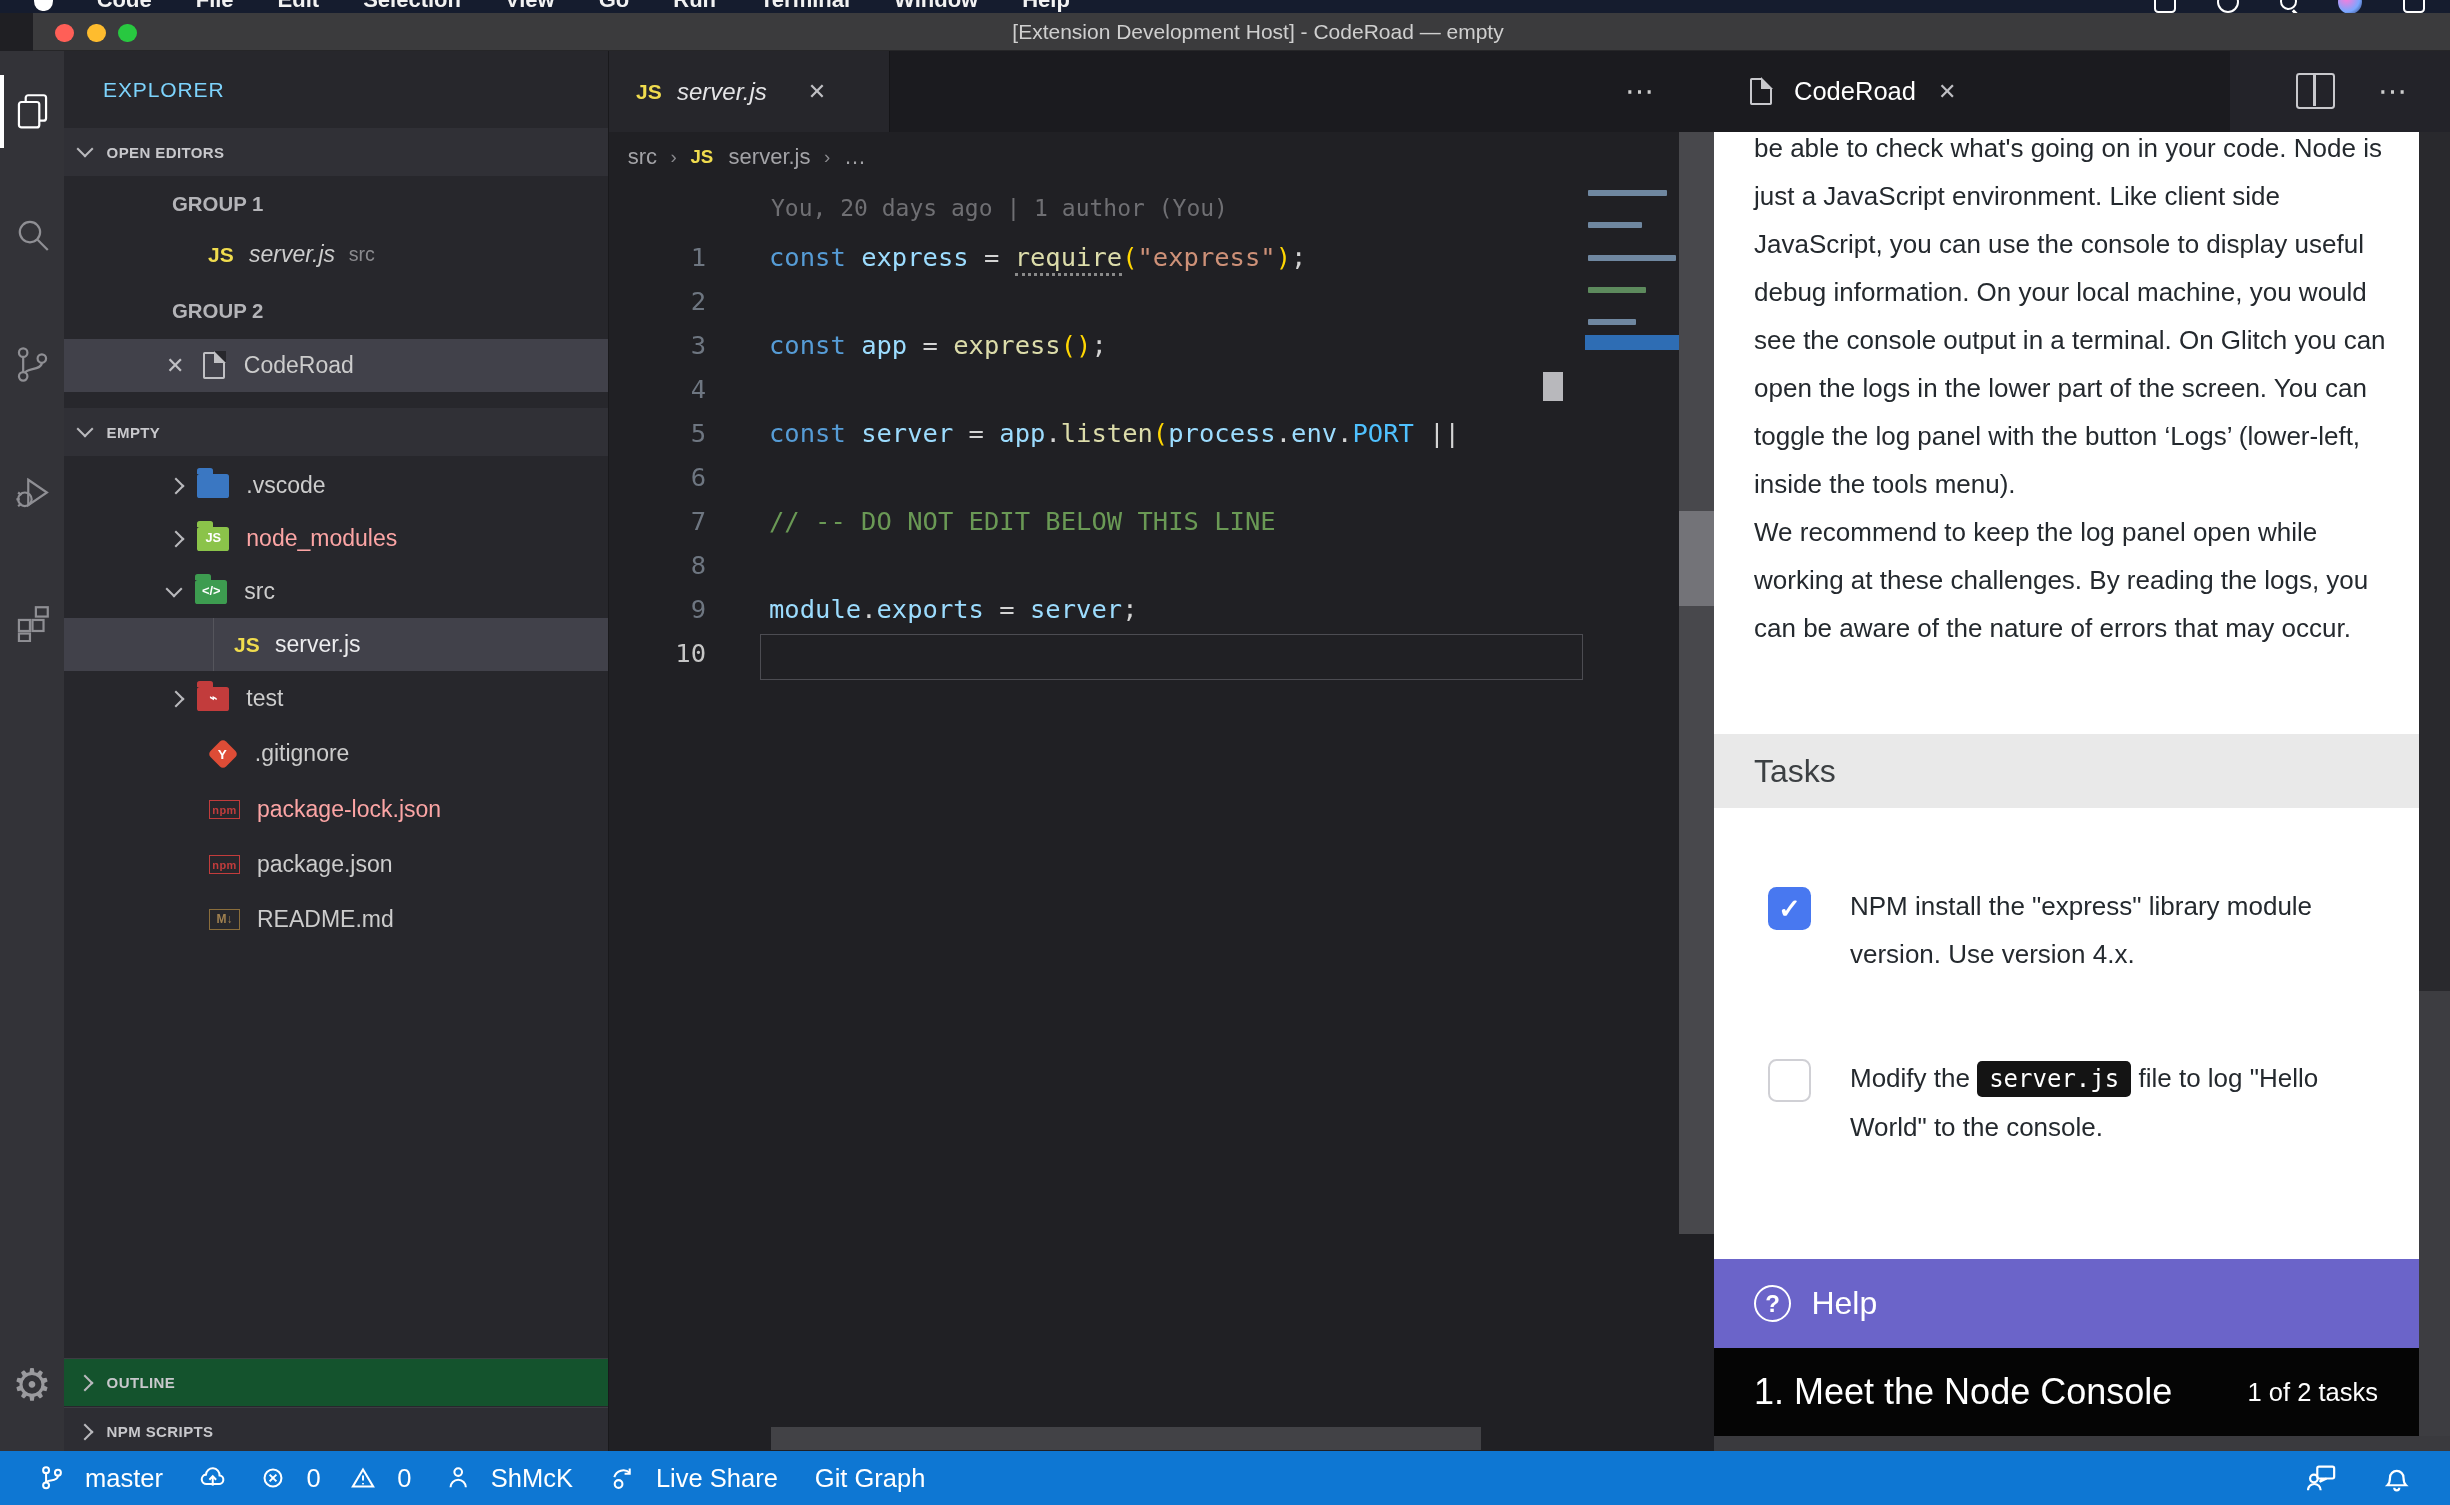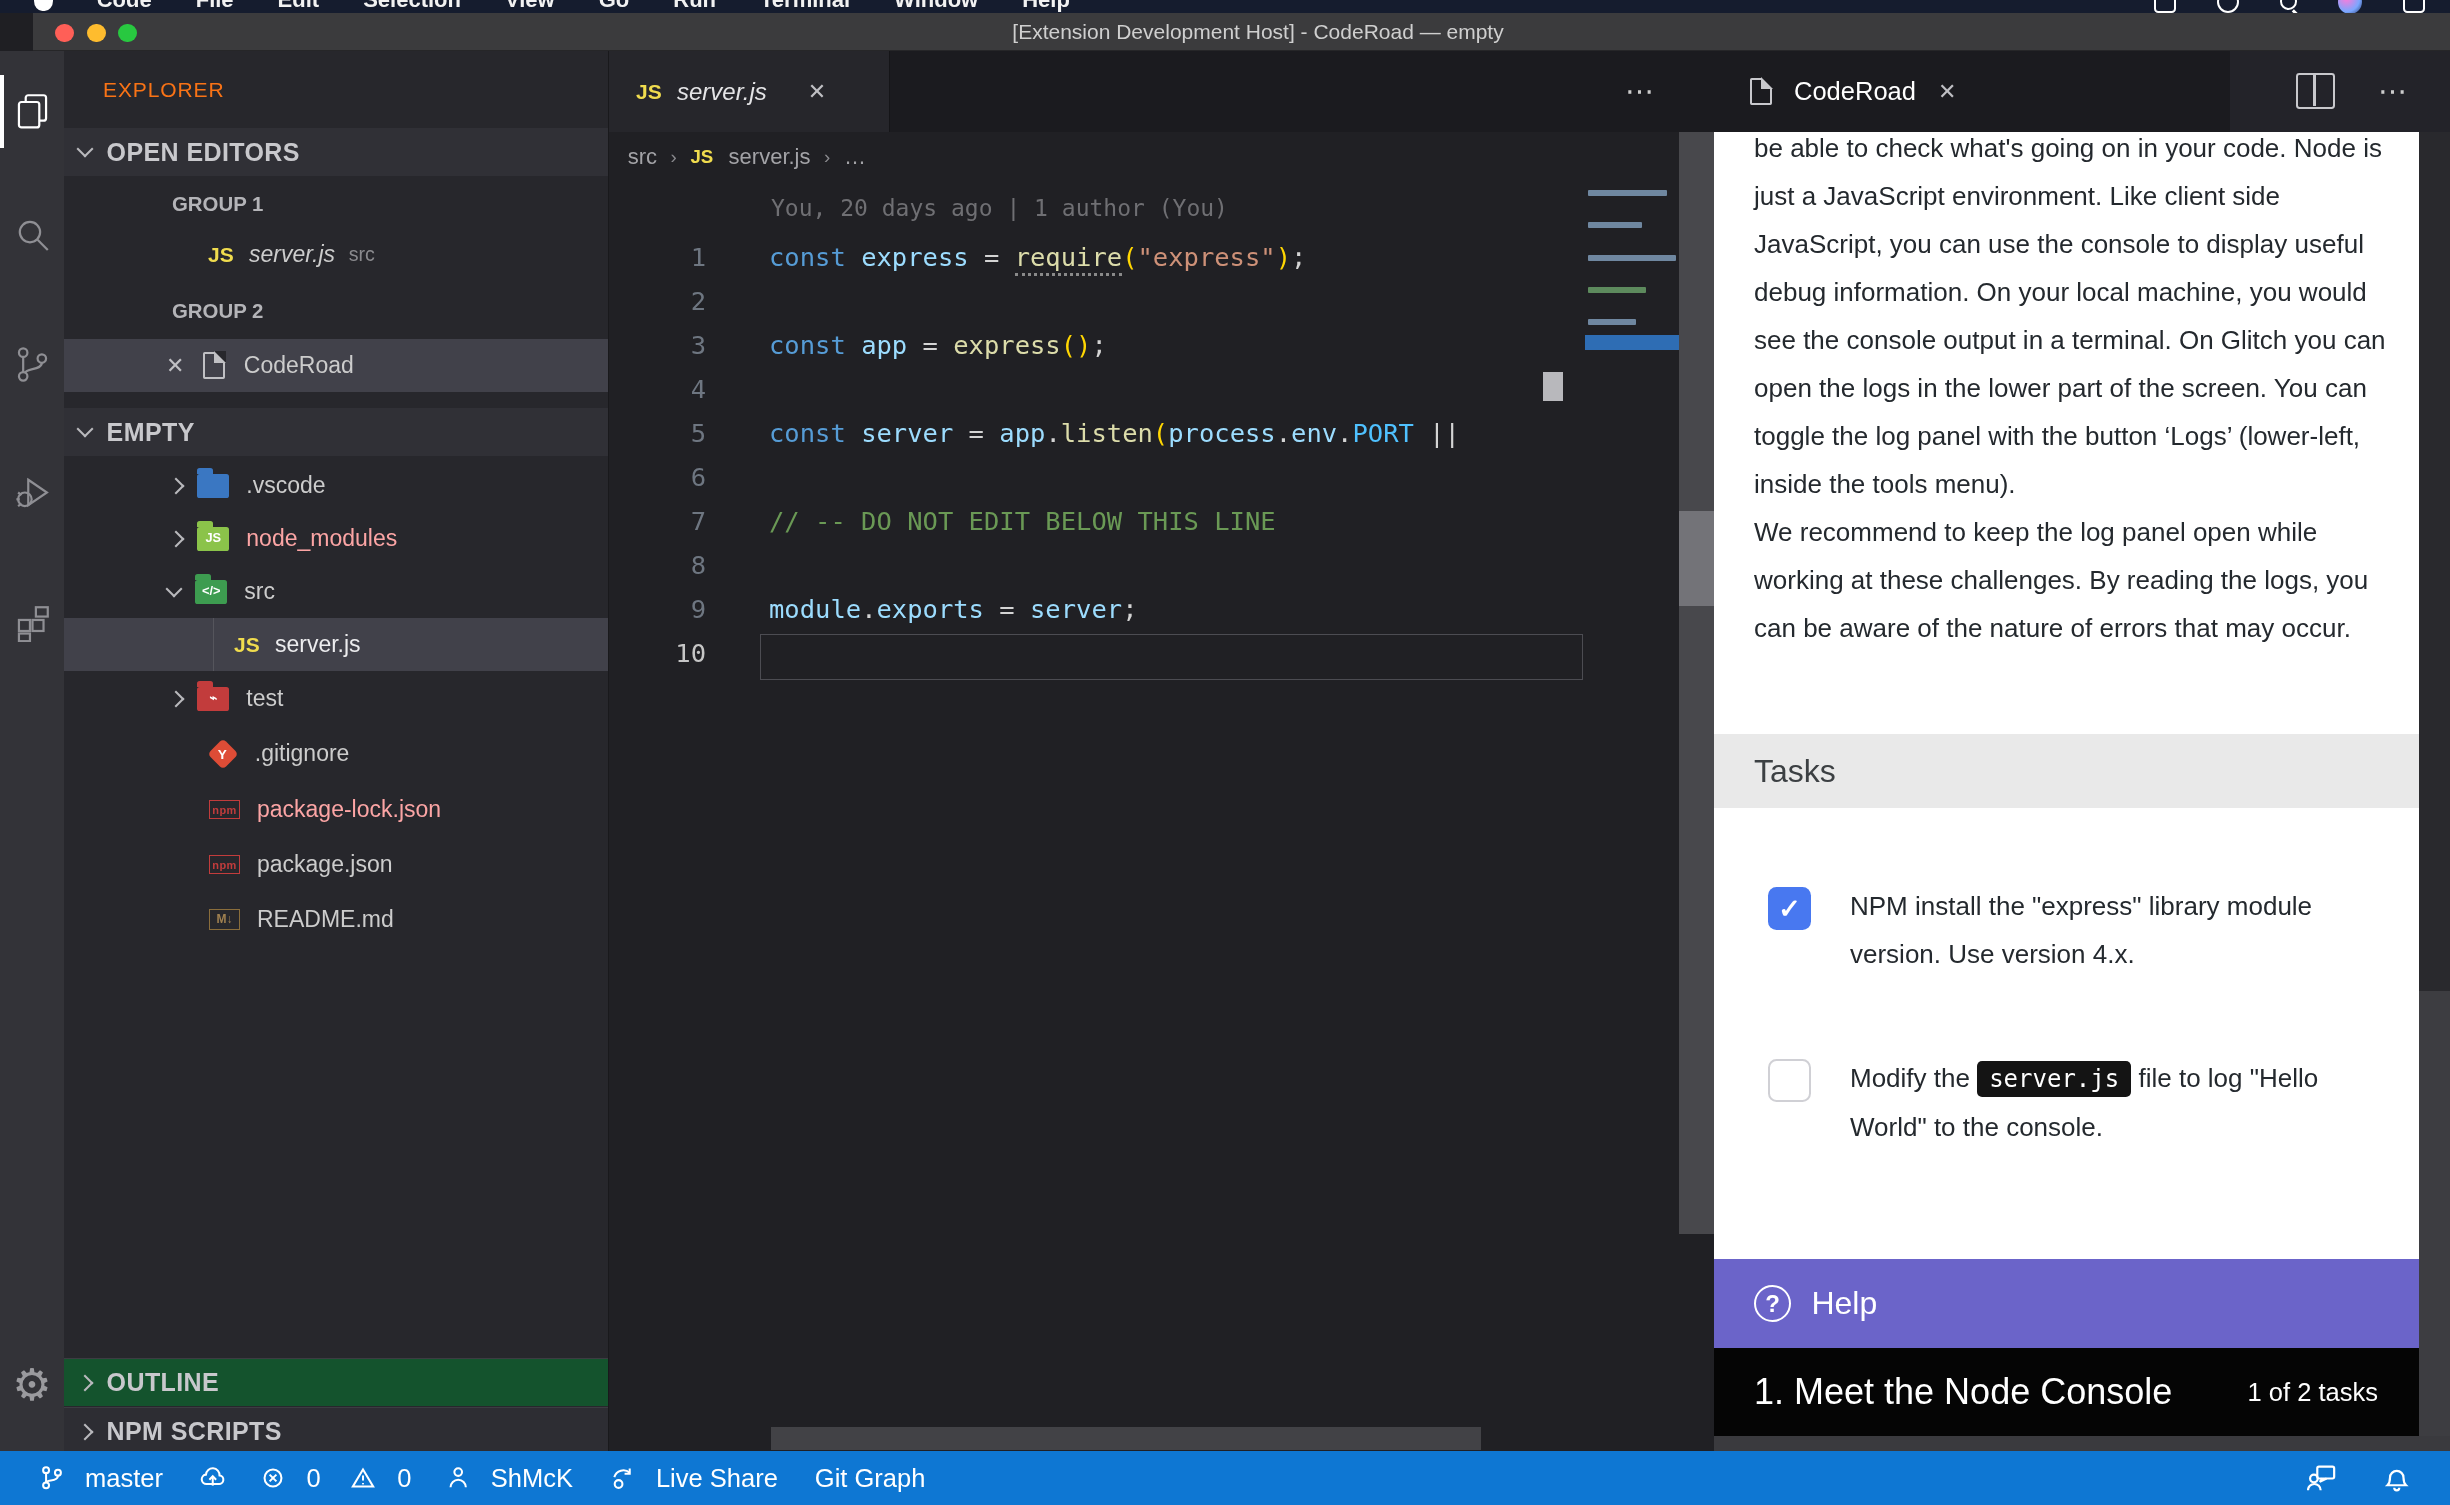--- a/index.html
+++ b/index.html
@@ -38,23 +38,23 @@
     align-items:center; justify-content:center; cursor:pointer; }
   .act-item svg { stroke:#8f8f94; fill:none; stroke-width:2.6; }
   .act-item.active svg { stroke:#ffffff; }
   .act-indicator { position:absolute; left:0; top:24px; width:4.3px; height:73px; background:#ffffff; }
   .gear-glyph { font-size:44px; color:#9a9a9e; line-height:1; }
 
   
   #sidebar { position:absolute; left:64px; top:0; width:544px; height:1400px;
     background:#27272c; color:#cccccc; }
   #sidebar-title { position:absolute; top:0; left:0; width:100%; height:77px;
-    line-height:77px; padding-left:39px; font-size:21px; letter-spacing:0.9px; color:#f97316; }
+    line-height:77px; padding-left:39px; font-size:21px; letter-spacing:0.9px; color:#7dd3fc; }
   .sect-header { position:absolute; left:0; width:100%; height:48px; background:#303036;
-    display:flex; align-items:center; font-weight:700; font-size:25px; color:#c8c8cc;
+    display:flex; align-items:center; font-weight:700; font-size:15px; color:#c8c8cc;
     letter-spacing:0.4px; cursor:pointer; }
   .chev { width:12px; height:12px; border-right:2.6px solid #b9b9bd; border-bottom:2.6px solid #b9b9bd;
     display:inline-block; flex:none; }
   .chev.down { transform:rotate(45deg); margin:0 15.3px 5.1px 15.3px; }
   .chev.right { transform:rotate(-45deg); margin:0 15.3px 0 15.3px; }
   .oe-group { position:absolute; left:0; width:100%; height:48px; line-height:48px;
     padding-left:108px; font-weight:700; font-size:20.4px; color:#b4b4b8; }
   .oe-row { position:absolute; left:0; width:100%; height:53px; display:flex;
     align-items:center; font-size:23px; cursor:pointer; }
   .row-sel { background:#41414a; }

